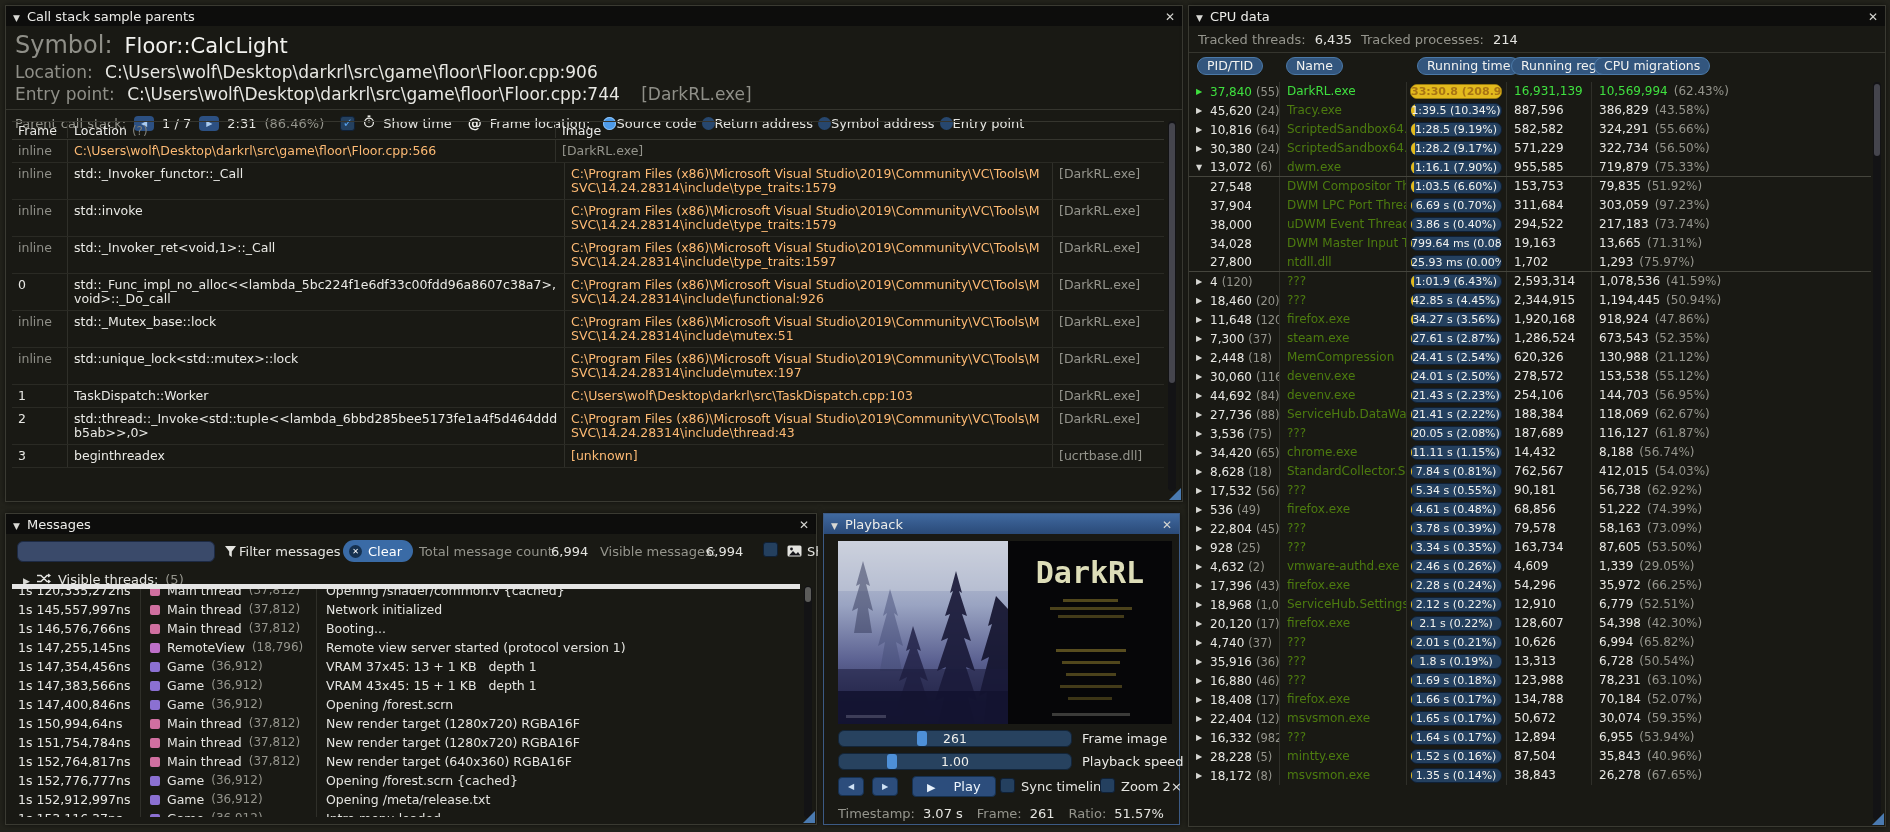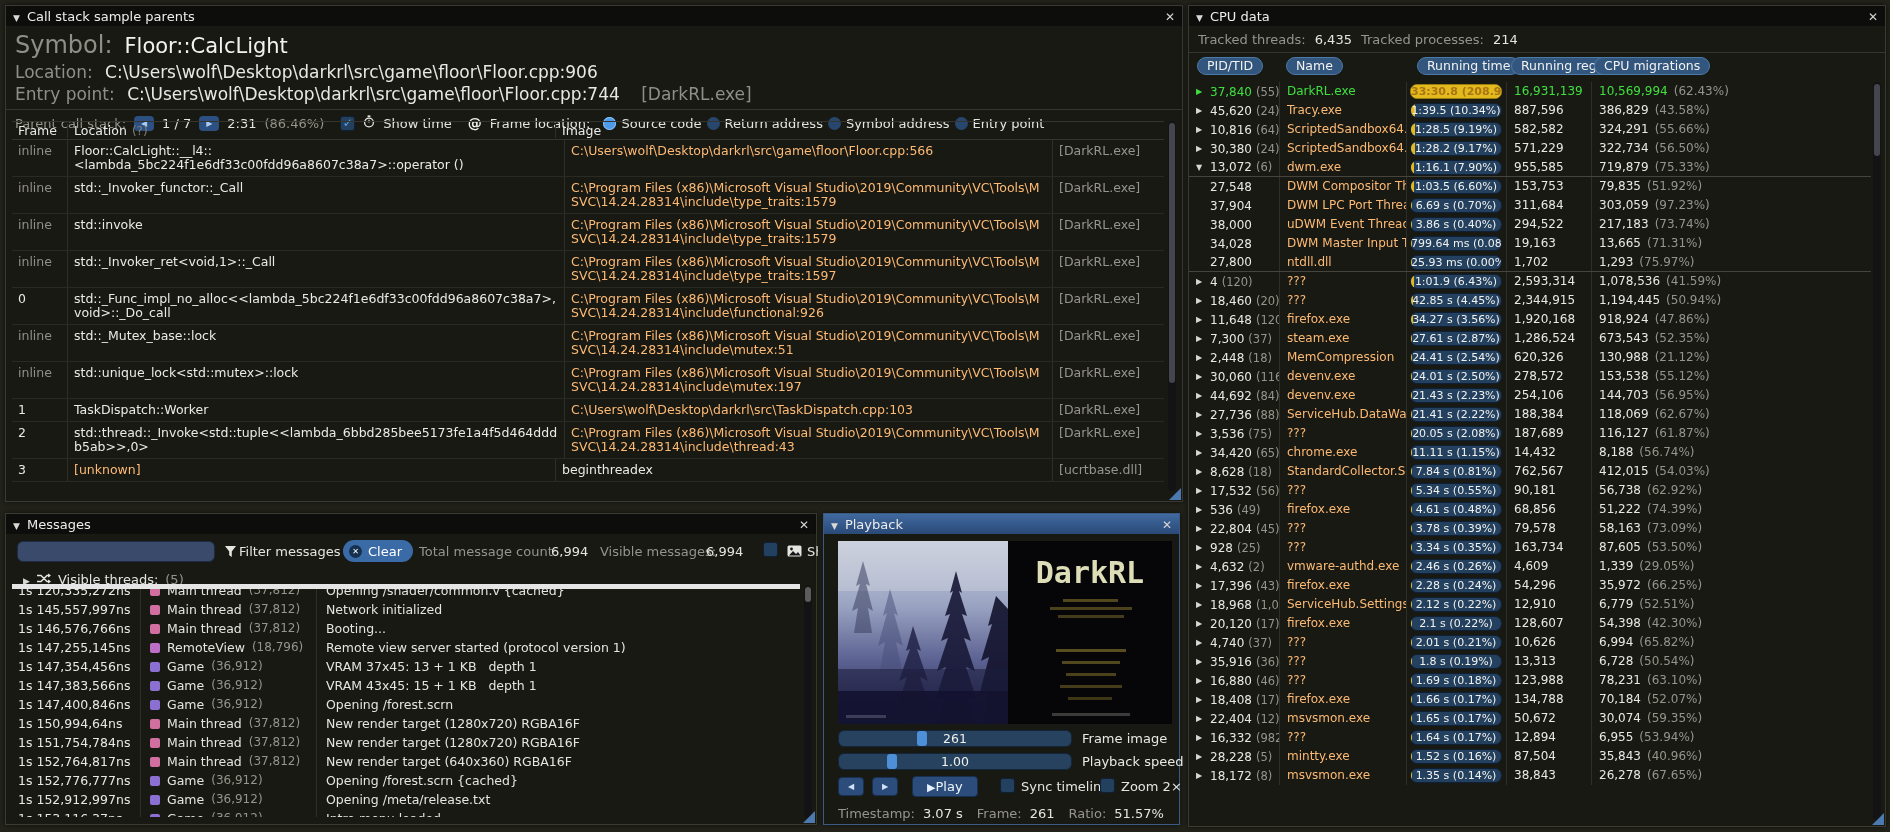--- a/index.html
+++ b/index.html
@@ -26,21 +26,21 @@
 .sym-value{font-size:21px;color:#f2f2ef}
 .info-line{margin:2px 0;font-size:17px}
 .info-line .lbl{color:#8f8f88}
 .info-line .val{color:#e8e8e4;margin-left:7px}
 .info-line .imgname{color:#8f8f88;margin-left:16px}
 .controls{display:flex;align-items:center;gap:8px;padding:5px 9px 4px;border-top:1px solid #35352e;margin-top:5px;font-size:13px}
 .navbtn{width:20px;height:15px;background:#2c5082;border-radius:4px;display:flex;align-items:center;justify-content:center;flex:none}
 .navbtn.left::after{content:"◀";font-size:8px;color:#a9cbf0}
 .navbtn.right::after{content:"▶";font-size:8px;color:#a9cbf0}
 .at-icon{font-weight:bold;font-size:14px;color:#f0f0ec}
-.radio-opt{display:flex;align-items:center;gap:5px;margin-left:5px}
+.radio-opt{display:flex;align-items:center;margin-left:5px}
 .radio{width:13px;height:13px;border-radius:50%;background:#27476e;flex:none}
 .radio.sel{background:#4d9bea;box-shadow:inset 0 0 0 1px #8cc0f2}
 .cs-table{position:absolute;left:6px;right:18px;top:115px;bottom:8px;font-size:12.5px;overflow:hidden}
 .cs-hrow{display:flex;height:19px;align-items:center;border-top:1px solid #35352e;border-bottom:1px solid #35352e;color:#ececea}
 .cs-hrow .cs-c{padding:0 6px}
 .cs-row{display:flex;border-bottom:1px solid #2a2a24}
 .cs-c{padding:4px 6px;line-height:14px}
 .cs-frame{width:55px;flex:none;color:#e8e8e4}
 .cs-frame.dim{color:#8f8f88}
 .cs-func{width:497px;flex:none;border-left:1px solid #2f2f29;color:#eaeae6;word-break:break-word}
@@ -71,40 +71,40 @@
 .m-tid{font-size:12px}
 .m-msg{flex:1;border-left:1px solid #2f2f29;padding-left:9px;white-space:pre;overflow:hidden}
 
 
 #pb{left:823px;top:513px;width:357px;height:312px;z-index:5;border-color:#3c5a84}
 .pb-img{position:absolute;left:14px;top:27px;width:334px;height:183px;background:#050507}
 .slider{position:absolute;left:14px;width:234px;height:17px;background:#27425f;border:1px solid #132539;border-radius:6px}
 .handle{position:absolute;top:0;bottom:0;width:10px;background:#4e90d8;border-radius:3px}
 .s-val{position:absolute;inset:0;text-align:center;line-height:16px;font-size:12.5px;color:#f0f0ec}
 .s-lab{position:absolute;left:258px;font-size:13px;color:#e8e8e4;white-space:nowrap}
-.pbtn{position:absolute;background:#2c4d7c;border:1px solid #16304f;border-radius:4px;display:flex;align-items:center;justify-content:center;gap:0;color:#eef5fc}
+.pbtn{position:absolute;background:#2c4d7c;border:1px solid #16304f;border-radius:4px;display:flex;align-items:center;justify-content:center;gap:18px;color:#eef5fc}
 .pbtn.left::after{content:"◀";font-size:8px;color:#cfe2f6}
 .pbtn.right::after{content:"▶";font-size:8px;color:#cfe2f6}
 .play-tri::after{content:"▶";font-size:11px;color:#e8f2fc}
 .pb-lab{position:absolute;font-size:13px;white-space:nowrap}
 .pb-status{position:absolute;left:14px;top:292px;display:flex;gap:8px;font-size:13px;white-space:nowrap}
 
 
 #cpu{left:1188px;top:5px;width:698px;height:822px}
 .cpu-stats{display:flex;gap:9px;padding:6px 9px 5px;border-bottom:1px solid #35352e;font-size:13px}
 .cpu-cols{position:relative;height:26px}
 .colpill{position:absolute;top:4px;height:18px;line-height:16px;background:#33567e;border:1px solid #4b79a8;border-radius:9px;padding:0 9px;font-size:12.5px;color:#f2f2f0;white-space:nowrap}
 .cpu-body{position:absolute;left:0;right:14px;top:76px;bottom:4px;overflow:hidden;font-size:12px}
 .cpu-row{display:flex;height:19px;align-items:center}
 .cpu-row.sep{border-bottom:1px solid #45453d}
 .c-pid{width:90px;flex:none;display:flex;align-items:center;gap:4px;padding-left:7px;overflow:hidden;white-space:nowrap;height:100%}
 .c-arrow{width:10px;flex:none;font-size:8px;color:#d8d8d4}
 .c-pidv{color:#e8e8e4}
 .c-cnt{font-size:11.5px}
-.c-name{width:127px;flex:none;border-left:1px solid #2f2f29;padding-left:7px;overflow:hidden;white-space:nowrap;height:100%;line-height:19px;color:#fdba74}
+.c-name{width:127px;flex:none;border-left:1px solid #2f2f29;padding-left:7px;overflow:hidden;white-space:nowrap;height:100%;line-height:19px;color:#4d7c0f}
 .c-time{width:100px;flex:none;border-left:1px solid #2f2f29;padding:0 3px;display:flex;align-items:center;height:100%}
 .pill{position:relative;width:92px;height:15px;border-radius:7px;background:#24405f;border:1px solid #0f2036;overflow:hidden;flex:none}
 .pill-fill{position:absolute;left:0;top:0;bottom:0;background:#e3ba1d}
 .pill-txt{position:relative;display:block;text-align:center;font-size:11px;line-height:13px;color:#f2f2ee;white-space:nowrap}
 .pill.gold{background:#e3ba1d;border-color:#9a7c10}
 .pill.gold .pill-txt{color:#a87414;font-weight:bold}
 .c-reg{width:85px;flex:none;border-left:1px solid #2f2f29;padding-left:7px;height:100%;line-height:19px;color:#e8e8e4;overflow:hidden}
 .c-mig{flex:1;border-left:1px solid #2f2f29;padding-left:7px;display:flex;gap:6px;height:100%;line-height:19px;overflow:hidden}
 .mig-v{color:#e8e8e4}
 .cpu-row.green .c-pidv,.cpu-row.green .c-name,.cpu-row.green .c-reg,.cpu-row.green .mig-v,.cpu-row.green .c-arrow{color:#3fe03f}
@@ -171,21 +171,20 @@
   </div>
   <div class="cs-table">
     <div class="cs-hrow">
       <div class="cs-c cs-frame"><span>Frame</span></div>
       <div class="cs-c cs-loc" style="color:#ececea"><span>Location</span><span class="help">(?)</span></div>
       <div class="cs-c cs-img" style="color:#ececea"><span>Image</span></div>
     </div>
     <div>
         <div class="cs-row">
           <div class="cs-c cs-frame dim">inline</div>
-          <div class="cs-c cs-func">Floor::CalcLight::__l4::&lt;lambda_5bc224f1e6df33c00fdd96a8607c38a7&gt;::operator ()</div>
           <div class="cs-c cs-loc">C:\Users\wolf\Desktop\darkrl\src\game\floor\Floor.cpp:566</div>
           <div class="cs-c cs-img">[DarkRL.exe]</div>
         </div>
         <div class="cs-row">
           <div class="cs-c cs-frame dim">inline</div>
           <div class="cs-c cs-func">std::_Invoker_functor::_Call</div>
           <div class="cs-c cs-loc">C:\Program Files (x86)\Microsoft Visual Studio\2019\Community\VC\Tools\MSVC\14.24.28314\include\type_traits:1579</div>
           <div class="cs-c cs-img">[DarkRL.exe]</div>
         </div>
         <div class="cs-row">
@@ -225,22 +224,22 @@
           <div class="cs-c cs-img">[DarkRL.exe]</div>
         </div>
         <div class="cs-row">
           <div class="cs-c cs-frame">2</div>
           <div class="cs-c cs-func">std::thread::_Invoke&lt;std::tuple&lt;&lt;lambda_6bbd285bee5173fe1a4f5d464dddb5ab&gt;&gt;,0&gt;</div>
           <div class="cs-c cs-loc">C:\Program Files (x86)\Microsoft Visual Studio\2019\Community\VC\Tools\MSVC\14.24.28314\include\thread:43</div>
           <div class="cs-c cs-img">[DarkRL.exe]</div>
         </div>
         <div class="cs-row">
           <div class="cs-c cs-frame">3</div>
+          <div class="cs-c cs-func">beginthreadex</div>
           <div class="cs-c cs-loc">[unknown]</div>
-          <div class="cs-c cs-func">beginthreadex</div>
           <div class="cs-c cs-img">[ucrtbase.dll]</div>
         </div>
       </div>
   </div>
   <div class="vtrack" style="right:6px;top:115px;bottom:10px">
       <div class="vthumb" style="top:2px;height:260px"></div>
     </div>
   <div class="grip"></div>
 </div>
 

